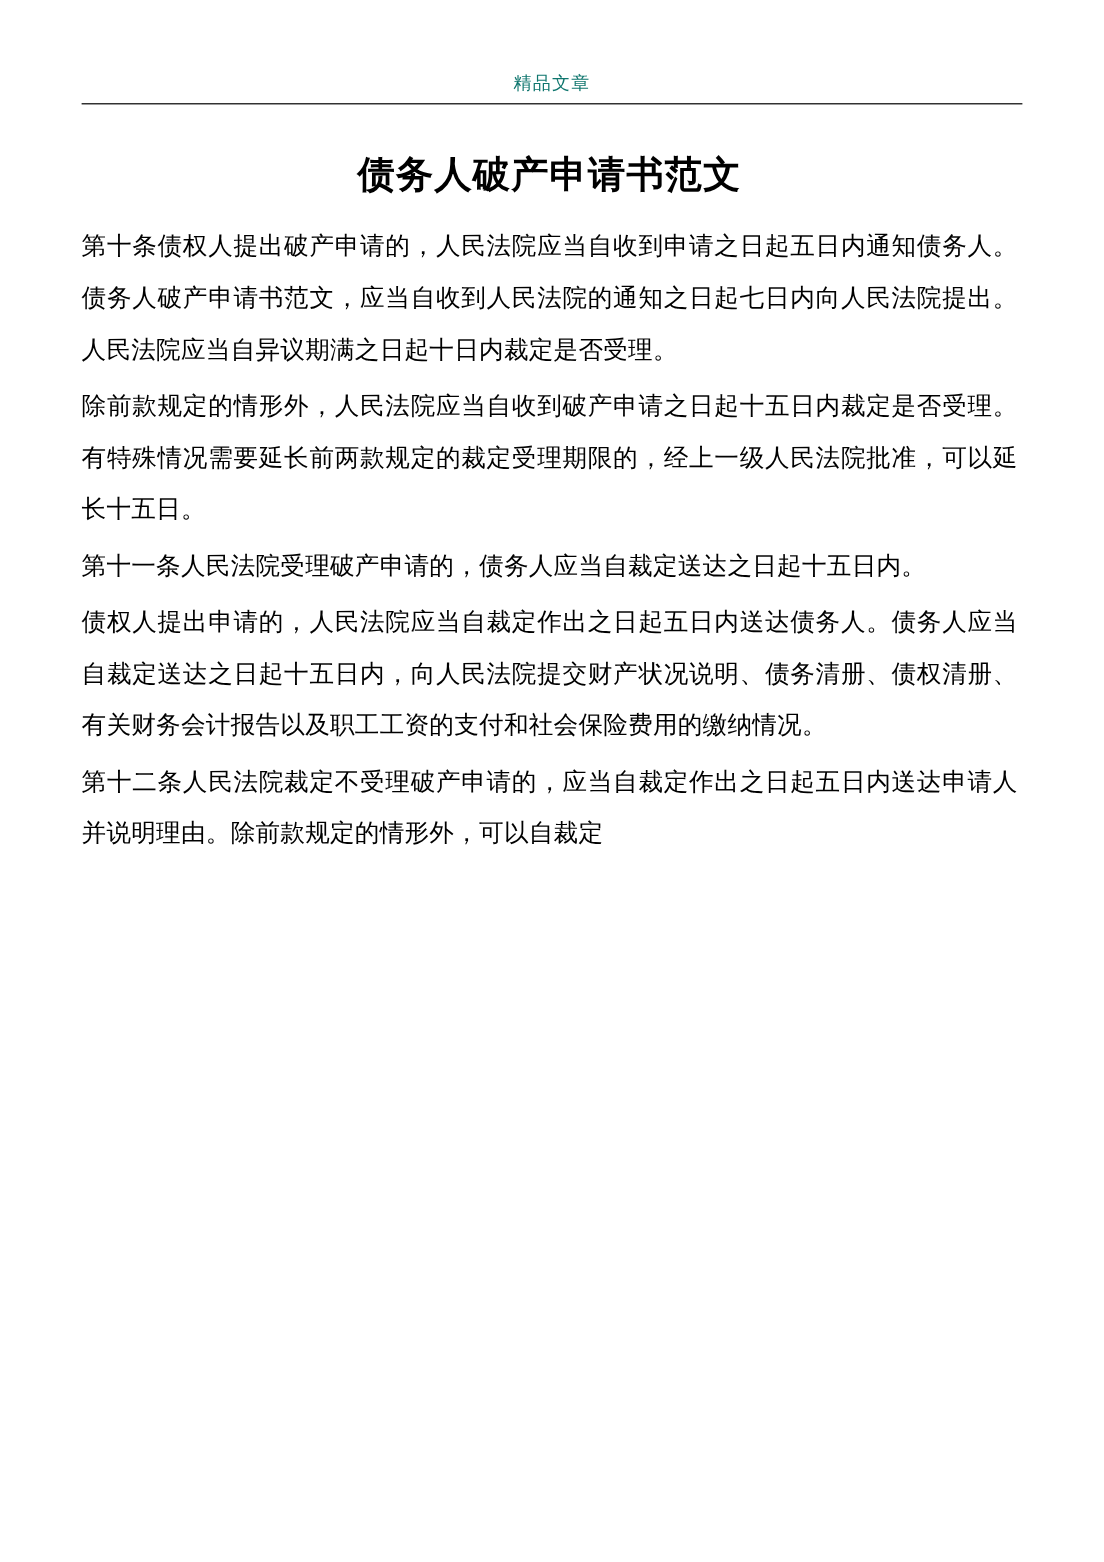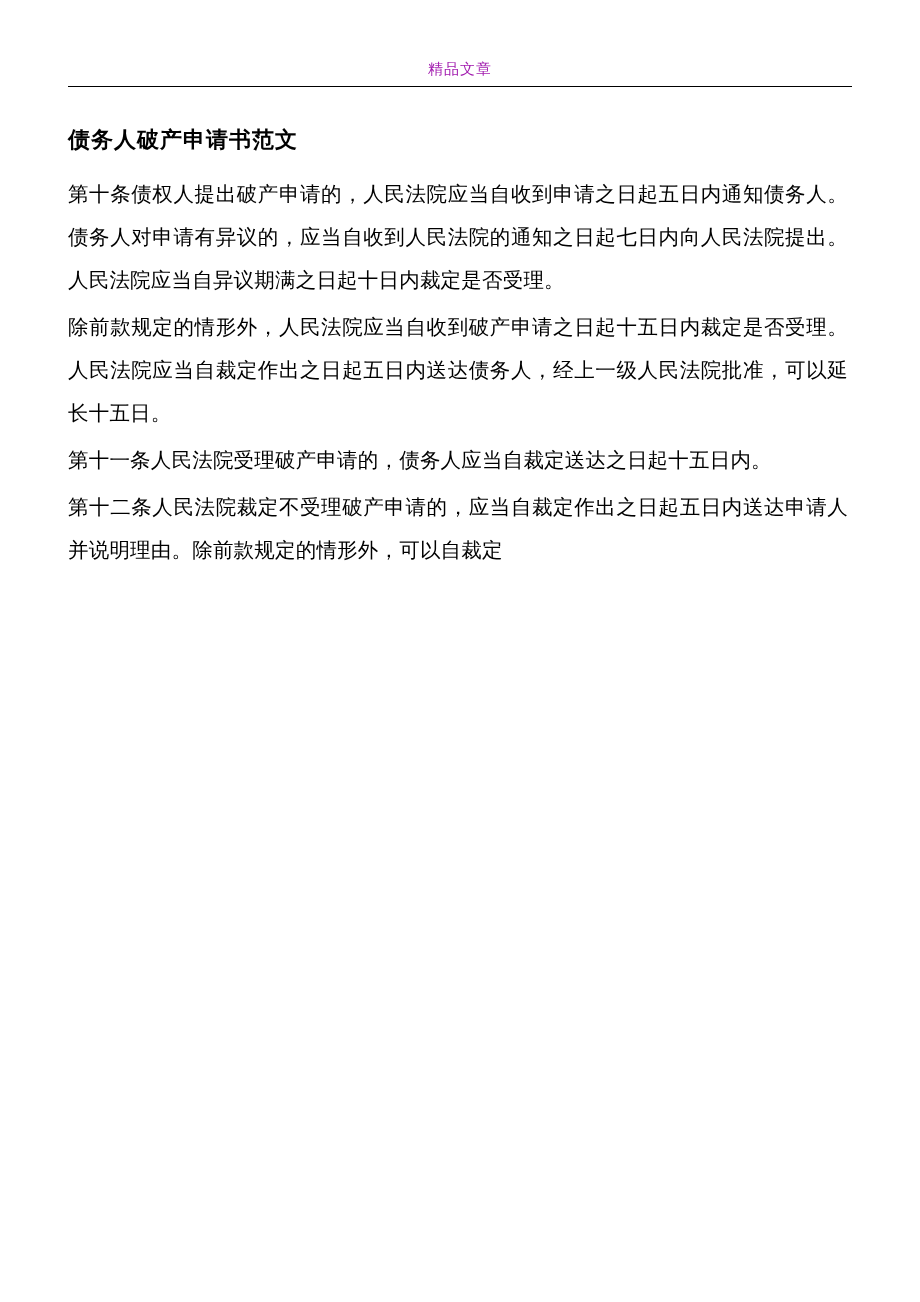--- a/index.html
+++ b/index.html
@@ -21,35 +21,35 @@
     box-sizing: border-box;
     padding: 0;
     position: relative;
   }
   .header {
     text-align: center;
     font-size: 15px;
     font-family: "DejaVu Sans", "Liberation Sans", sans-serif;
     padding-top: 60px;
     letter-spacing: 1px;
-    color: #a21caf;
+    color: #0f766e;
   }
   .header-rule {
     border: none;
     border-top: 1px solid #000;
     margin: 7px 68px 0 68px;
   }
   .content {
     padding: 0 72px 0 68px;
   }
   h1.doc-title {
     font-family: "DejaVu Sans", "Liberation Sans", sans-serif;
     font-weight: bold;
-    font-size: 22px;
-    text-align: left;
+    font-size: 31px;
+    text-align: center;
     margin: 38px 0 18px 0;
     letter-spacing: 1px;
   }
   p.para {
     font-size: 20.5px;
     line-height: 43px;
     margin: 0 0 4px 0;
     text-align: justify;
     text-justify: inter-ideograph;
     letter-spacing: 0.2px;
@@ -63,19 +63,20 @@
 
 <div class="page">
 
   <div class="header">精品文章</div>
   <hr class="header-rule">
 
   <div class="content">
 
     <h1 class="doc-title">债务人破产申请书范文</h1>
 
-    <p class="para">第十条债权人提出破产申请的，人民法院应当自收到申请之日起五日内通知债务人。债务人对申请有异议的，应当自收到人民法院的通知之日起七日内向人民法院提出。人民法院应当自异议期满之日起十日内裁定是否受理。</p>
-    <p class="para">除前款规定的情形外，人民法院应当自收到破产申请之日起十五日内裁定是否受理。人民法院应当自裁定作出之日起五日内送达债务人，经上一级人民法院批准，可以延长十五日。</p>
+    <p class="para">第十条债权人提出破产申请的，人民法院应当自收到申请之日起五日内通知债务人。债务人破产申请书范文，应当自收到人民法院的通知之日起七日内向人民法院提出。人民法院应当自异议期满之日起十日内裁定是否受理。</p>
+    <p class="para">除前款规定的情形外，人民法院应当自收到破产申请之日起十五日内裁定是否受理。有特殊情况需要延长前两款规定的裁定受理期限的，经上一级人民法院批准，可以延长十五日。</p>
     <p class="para">第十一条人民法院受理破产申请的，债务人应当自裁定送达之日起十五日内。</p>
+    <p class="para">债权人提出申请的，人民法院应当自裁定作出之日起五日内送达债务人。债务人应当自裁定送达之日起十五日内，向人民法院提交财产状况说明、债务清册、债权清册、有关财务会计报告以及职工工资的支付和社会保险费用的缴纳情况。</p>
     <p class="para">第十二条人民法院裁定不受理破产申请的，应当自裁定作出之日起五日内送达申请人并说明理由。除前款规定的情形外，可以自裁定</p>
 
   </div>
 </div>
 
 </body></html>

